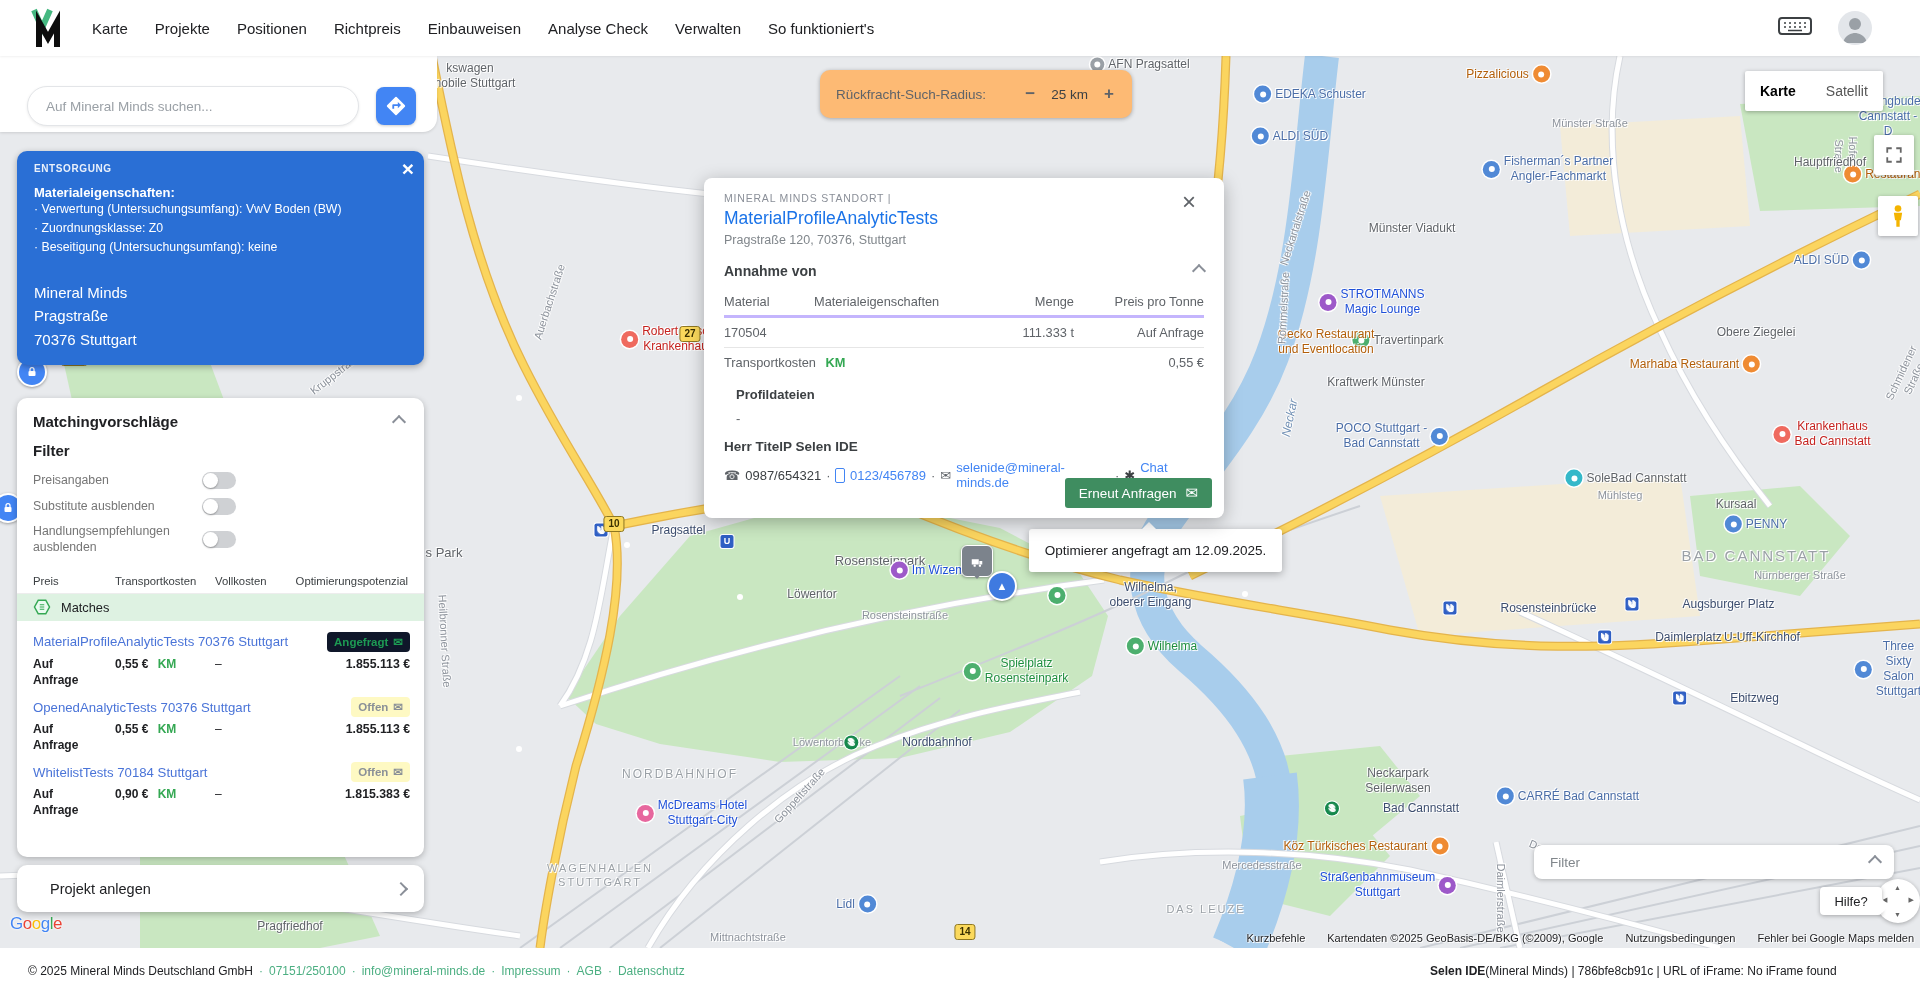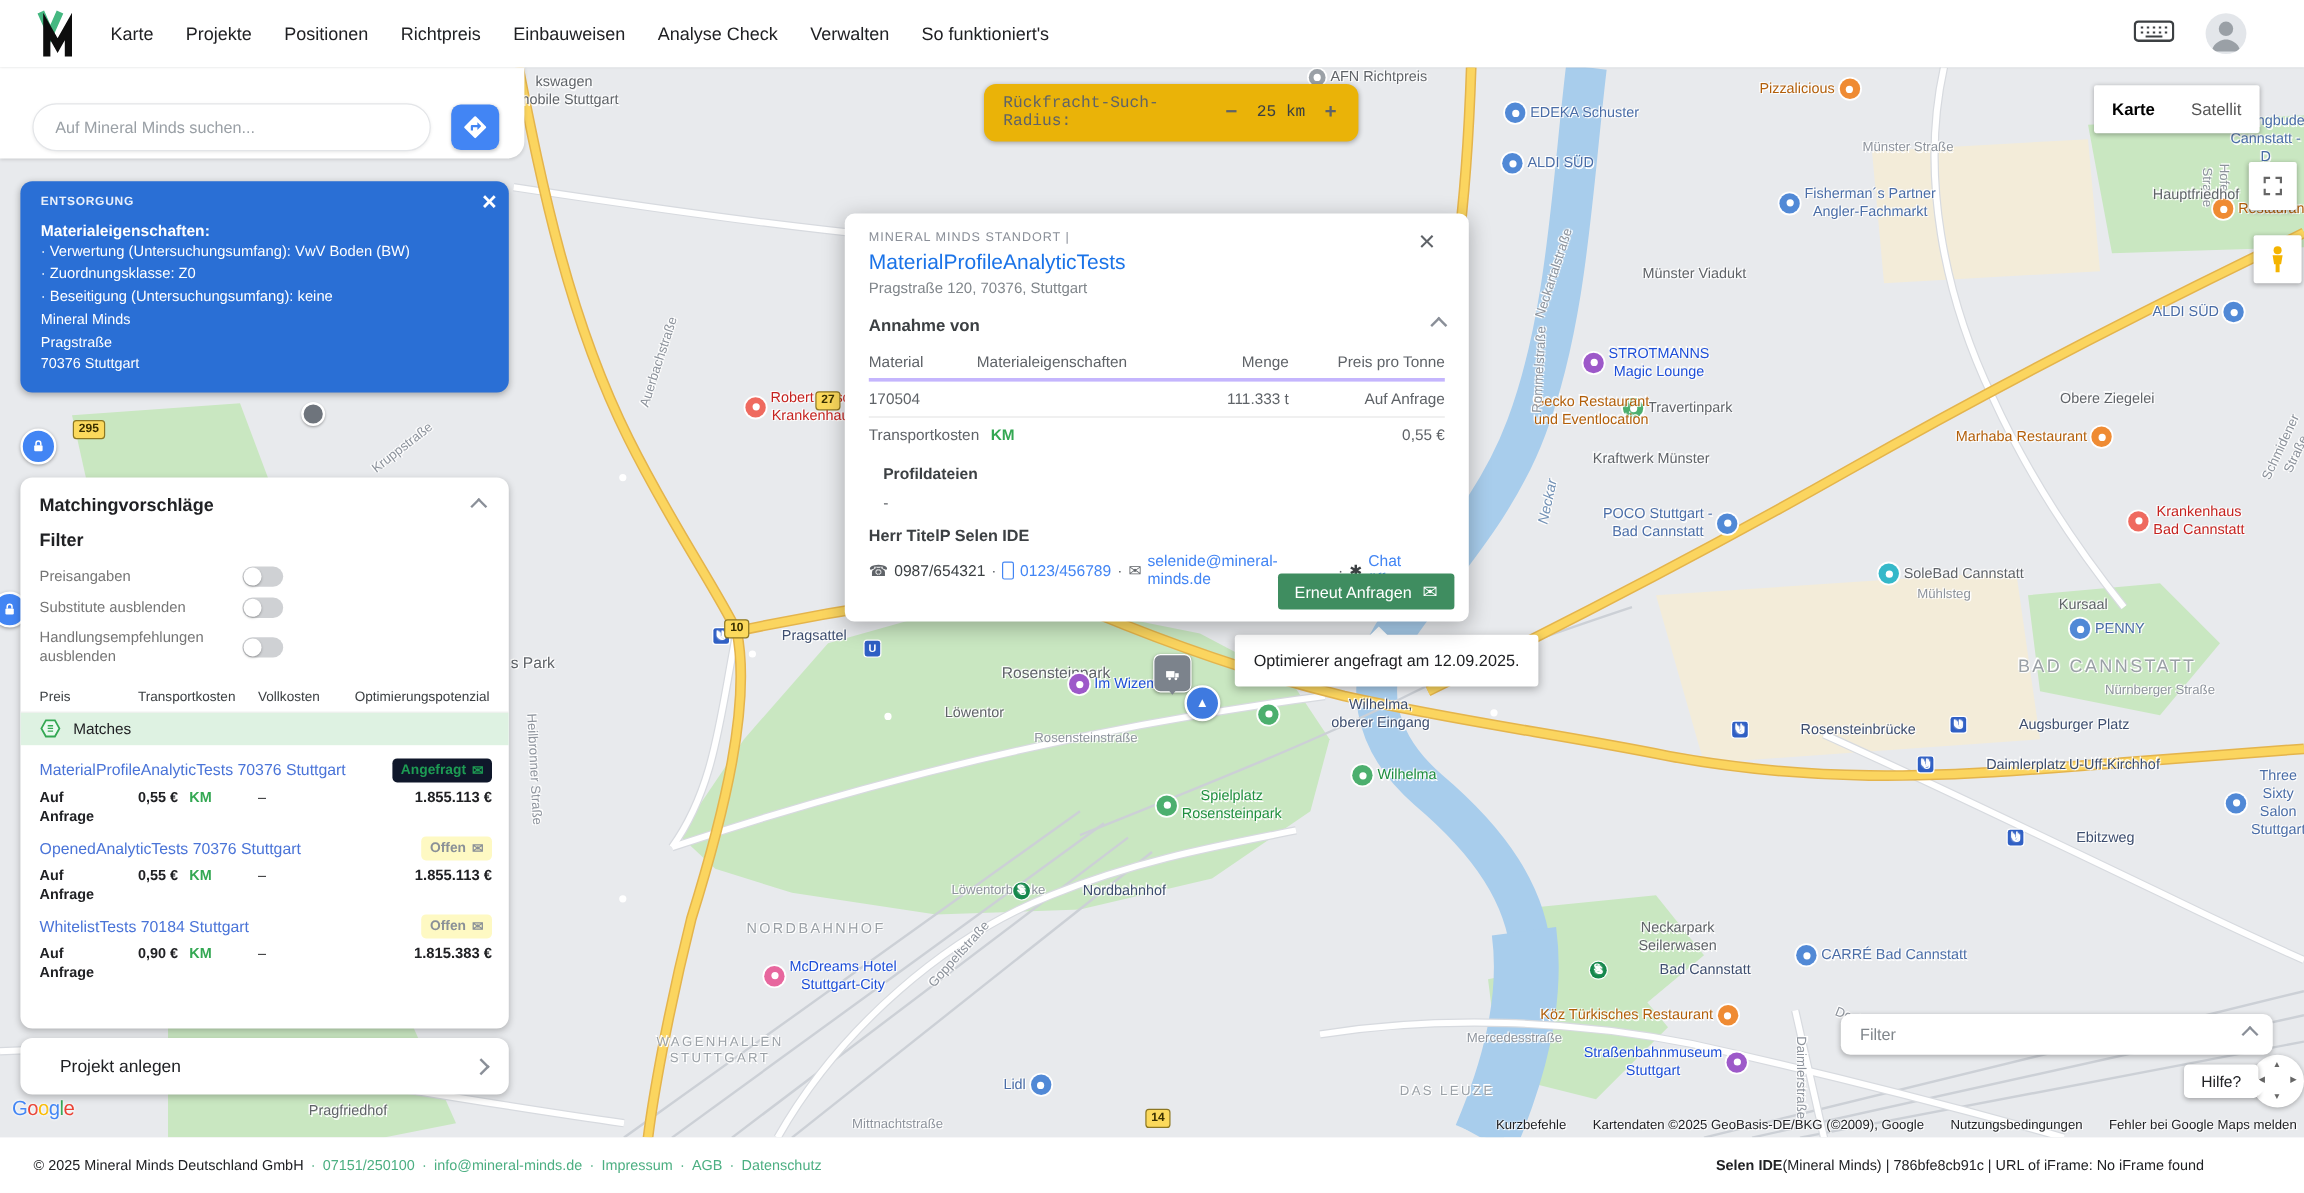--- a/index.html
+++ b/index.html
@@ -45,22 +45,22 @@
   .mk{position:absolute;transform:translate(-50%,-50%);z-index:8;}
   .mk-lock{width:26px;height:26px;border-radius:50%;background:#4285f4;border:2px solid #fff;
            box-shadow:0 1px 3px rgba(0,0,0,.35);display:flex;align-items:center;justify-content:center;}
   .mk-graydot{width:16px;height:16px;border-radius:50%;background:#6e747c;border:2px solid #fff;box-shadow:0 1px 2px rgba(0,0,0,.3);}
   .mk-depot{width:30px;height:30px;border-radius:6px;background:#7c838c;border:1.5px solid #fff;box-shadow:0 1px 3px rgba(0,0,0,.35);
             display:flex;align-items:center;justify-content:center;}
   .mk-depot::after{content:"";position:absolute;left:50%;bottom:-8px;margin-left:-5px;border:5px solid transparent;border-top:6px solid #7c838c;}
   .mk-bluearrow{width:26px;height:26px;border-radius:50%;background:#3f7ae0;border:2px solid #fff;color:#fff;
                 font-size:11px;display:flex;align-items:center;justify-content:center;box-shadow:0 1px 3px rgba(0,0,0,.35);}
   
-  .radius-pill{position:absolute;left:820px;top:14px;width:280px;height:48px;background:#eab308;border-radius:10px;
-               box-shadow:0 1px 4px rgba(0,0,0,.3);display:flex;align-items:center;padding:0 16px;gap:14px;z-index:20;font-family:Liberation Mono, monospace;}
+  .radius-pill{position:absolute;left:820px;top:14px;width:280px;height:48px;background:#fdba74;border-radius:10px;
+               box-shadow:0 1px 4px rgba(0,0,0,.3);display:flex;align-items:center;padding:0 16px;gap:14px;z-index:20;}
   .radius-pill .rlabel{font-size:13.5px;color:#5f6368;flex:1;}
   .stepper-btn{font-size:17px;color:#5f6368;font-weight:700;cursor:pointer;padding:0 2px;}
   .rvalue{font-size:13.5px;color:#3c4043;}
   .maptype{position:absolute;left:1745px;top:15px;display:flex;background:#fff;border-radius:2px;
            box-shadow:0 1px 4px rgba(0,0,0,.3);z-index:20;}
   .maptype .mt-btn{height:40px;display:flex;align-items:center;padding:0 15px;font-size:14px;color:#565656;cursor:pointer;}
   .maptype .mt-btn.sel{font-weight:700;color:#000;}
   .sq-btn{position:absolute;width:40px;height:40px;background:#fff;border-radius:2px;box-shadow:0 1px 4px rgba(0,0,0,.3);
           display:flex;align-items:center;justify-content:center;cursor:pointer;z-index:20;}
   .rotate-ctl{position:absolute;left:1876px;top:823px;width:44px;height:44px;border-radius:50%;background:#fff;
@@ -116,21 +116,21 @@
   .search-input::placeholder{color:#9aa0a6;}
   .dir-btn{position:absolute;left:376px;top:31px;width:40px;height:38px;background:#4285f4;border-radius:8px;
            display:flex;align-items:center;justify-content:center;cursor:pointer;box-shadow:0 1px 3px rgba(0,0,0,.2);}
   .disposal{position:absolute;left:17px;top:151px;width:373px;background:#2a6fd5;border-radius:10px;color:#fff;
             padding:12px 17px 14px;z-index:40;box-shadow:0 2px 6px rgba(0,0,0,.3);}
   .disposal .dtag{font-size:10px;letter-spacing:.6px;font-weight:600;opacity:.9;}
   .disposal .dtitle{font-size:15.5px;font-weight:600;line-height:1.32;margin-top:6px;}
   .disposal .dprops{font-size:13px;font-weight:700;margin-top:11px;}
   .disposal .bullet{font-size:12.3px;line-height:1.55;}
   .disposal .bullet::before{content:"· ";}
-  .disposal .dco{font-size:12px;line-height:1.55;margin-top:0;}
+  .disposal .dco{font-size:15px;line-height:1.55;margin-top:24px;}
   .disposal .dclose{position:absolute;right:10px;top:6px;font-size:21px;font-weight:700;cursor:pointer;color:#fff;}
   .matching{position:absolute;left:17px;top:398px;width:407px;height:459px;background:#fff;border-radius:10px;z-index:40;
             box-shadow:0 2px 6px rgba(0,0,0,.25);overflow:hidden;box-sizing:border-box;}
   .m-head{display:flex;align-items:center;justify-content:space-between;padding:15px 20px 4px 16px;}
   .m-title{font-size:15px;font-weight:600;}
   .m-filter{font-size:15px;font-weight:600;padding:8px 16px 0;}
   .toggles{padding:4px 16px 0;}
   .toggle-row{display:flex;align-items:center;margin:9px 0;}
   .toggle-label{width:155px;font-size:12.3px;color:#757575;line-height:1.3;}
   .switch{width:34px;height:17px;border-radius:9px;background:#cfd1d4;position:relative;cursor:pointer;flex:none;margin-left:14px;}
@@ -261,21 +261,21 @@
     </g>
     <g stroke="#fbd55f" stroke-width="6.5" fill="none">
       <path d="M432,0 C452,100 474,210 524,310 C560,382 594,430 614,470 C626,530 604,620 576,710 C556,790 544,860 540,892"></path>
       <path d="M614,470 C700,452 780,440 860,432 C960,422 1040,412 1104,376 C1164,342 1196,264 1210,186 C1220,124 1224,62 1226,0"></path>
       <path d="M860,432 C940,468 1030,502 1120,524 C1220,546 1300,556 1390,574 C1510,596 1610,592 1710,584 C1800,577 1870,572 1920,568"></path>
       <path d="M1190,520 C1300,466 1420,404 1540,336 C1660,268 1780,206 1900,148 L1920,138"></path>
     </g>
   </svg>
 
   <div>
-      <div class="map-label lb-gray" style="left: 1140px; top: 8px; transform: translate(-50%, -50%);"><span class="poi gray"></span><span class="lbt">AFN Richtpreis</span></div>
+      <div class="map-label lb-gray" style="left: 1140px; top: 8px; transform: translate(-50%, -50%);"><span class="poi gray"></span><span class="lbt">AFN Pragsattel</span></div>
       <div class="map-label lb-gray" style="left: 470px; top: 20px; transform: translate(-50%, -50%);"><span class="lbt">kswagen
 omobile Stuttgart</span></div>
       <div class="map-label lb-poiblue" style="left: 1310px; top: 38px; transform: translate(-50%, -50%);"><span class="poi shop"></span><span class="lbt">EDEKA Schuster</span></div>
       <div class="map-label lb-orange" style="left: 1508px; top: 18px; transform: translate(-50%, -50%);"><span class="lbt">Pizzalicious</span><span class="poi food"></span></div>
       <div class="map-label lb-street" style="left: 1845px; top: 100px; transform: translate(-50%, -50%) rotate(90deg);"><span class="lbt">Hofener Straße</span></div>
       <div class="map-label lb-poiblue" style="left: 1888px; top: 60px; transform: translate(-50%, -50%);"><span class="lbt">Sprungbude
 Cannstatt - D</span></div>
       <div class="map-label lb-orange" style="left: 1884px; top: 118px; transform: translate(-50%, -50%);"><span class="poi food"></span><span class="lbt">Restaurant</span></div>
       <div class="map-label lb-gray" style="left: 1830px; top: 106px; transform: translate(-50%, -50%);"><span class="lbt">Hauptfriedhof</span></div>
       <div class="map-label lb-poiblue" style="left: 1548px; top: 113px; transform: translate(-50%, -50%);"><span class="poi shop"></span><span class="lbt">Fisherman´s Partner

